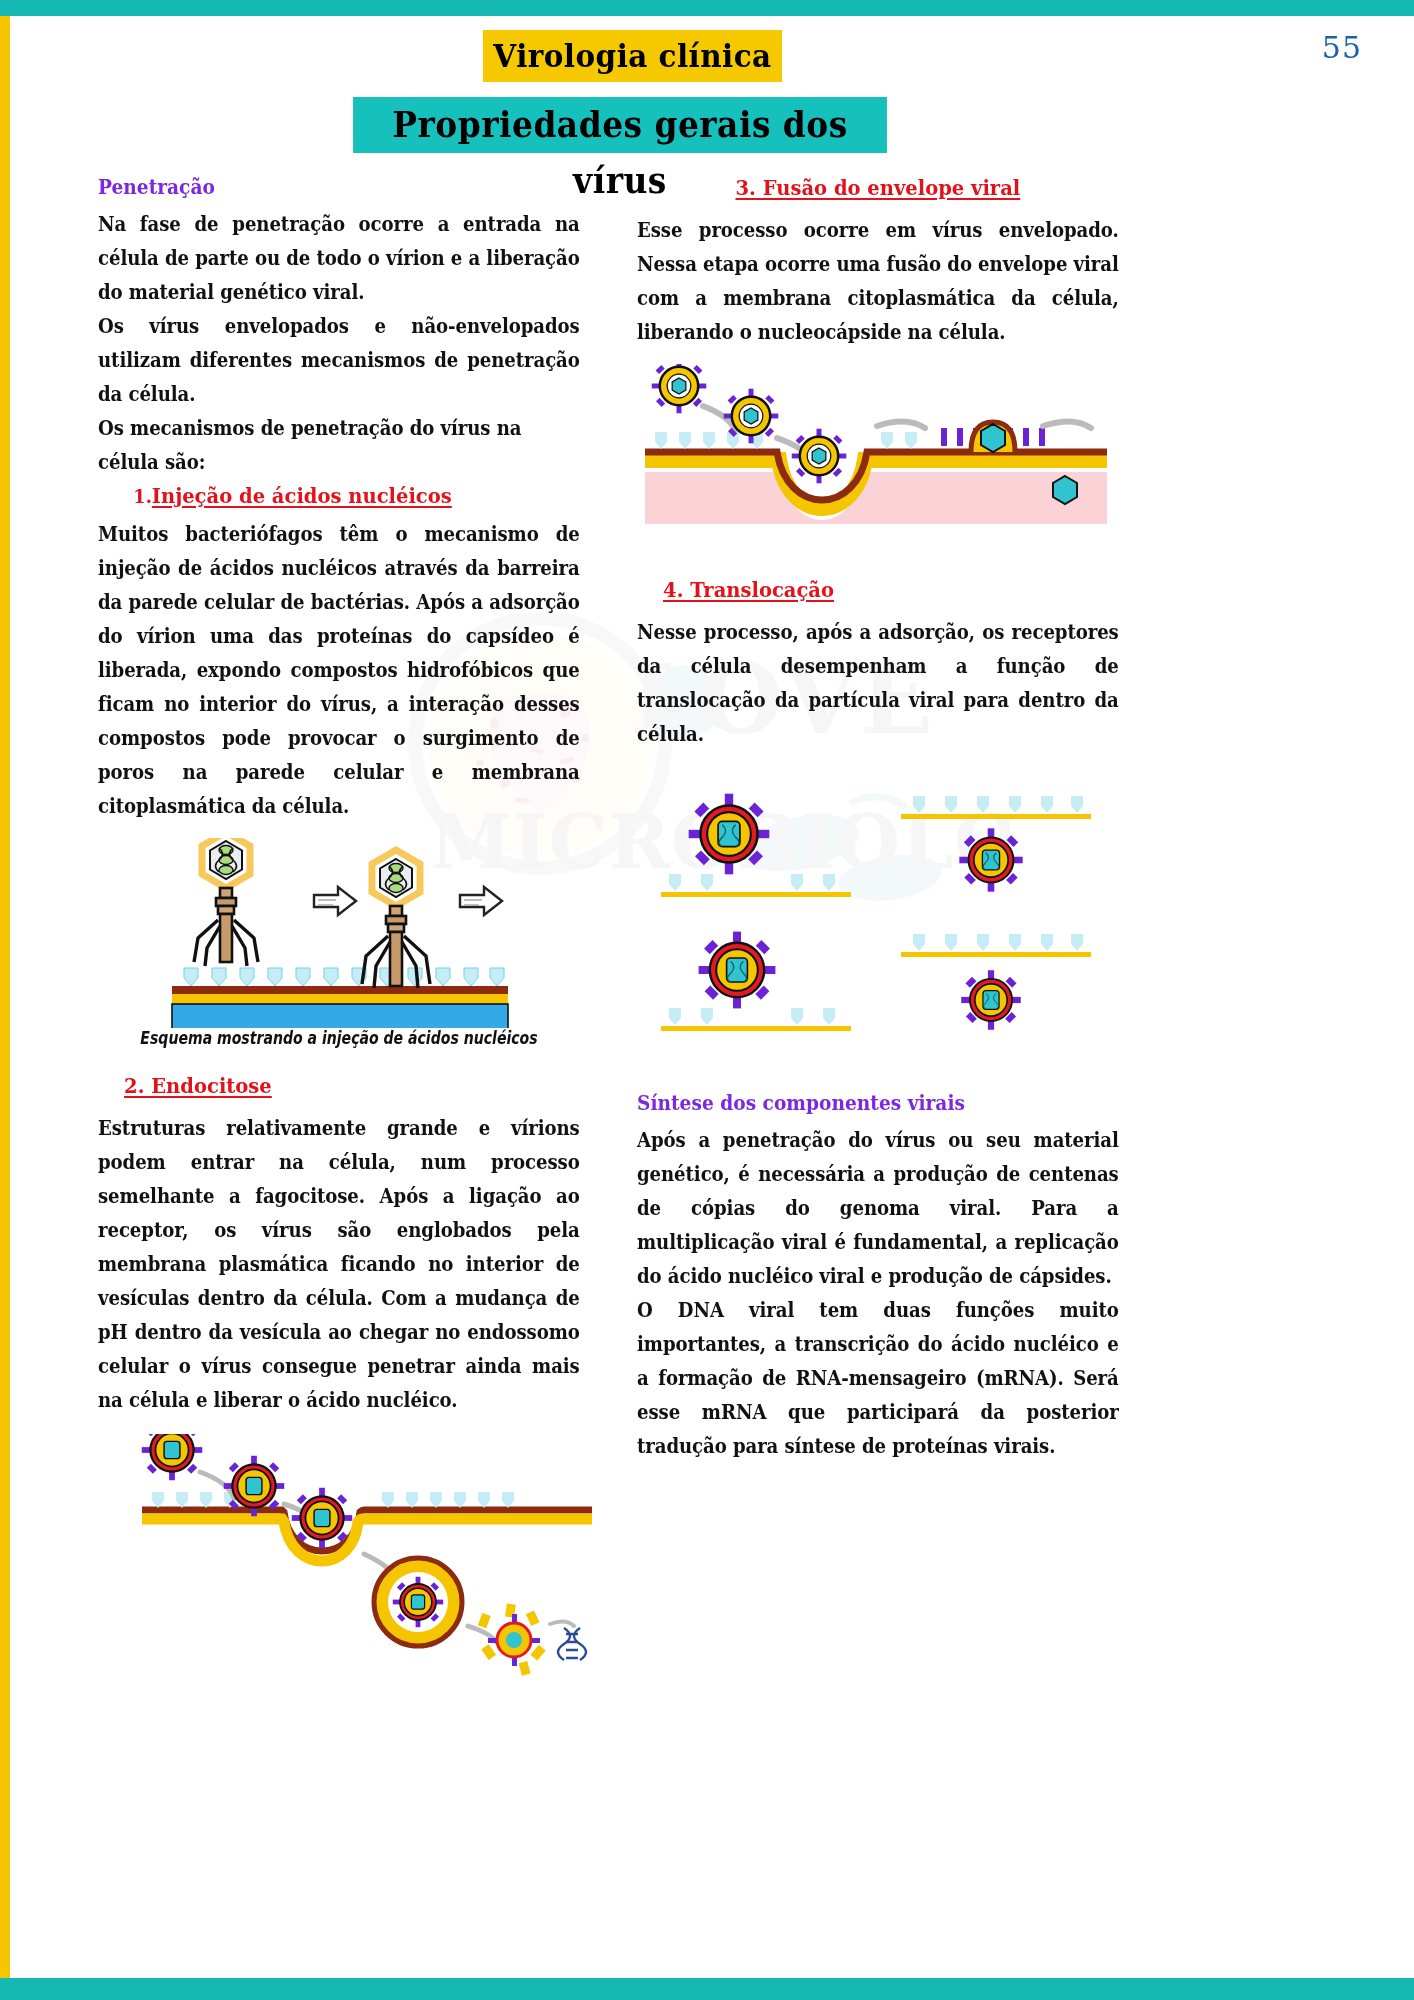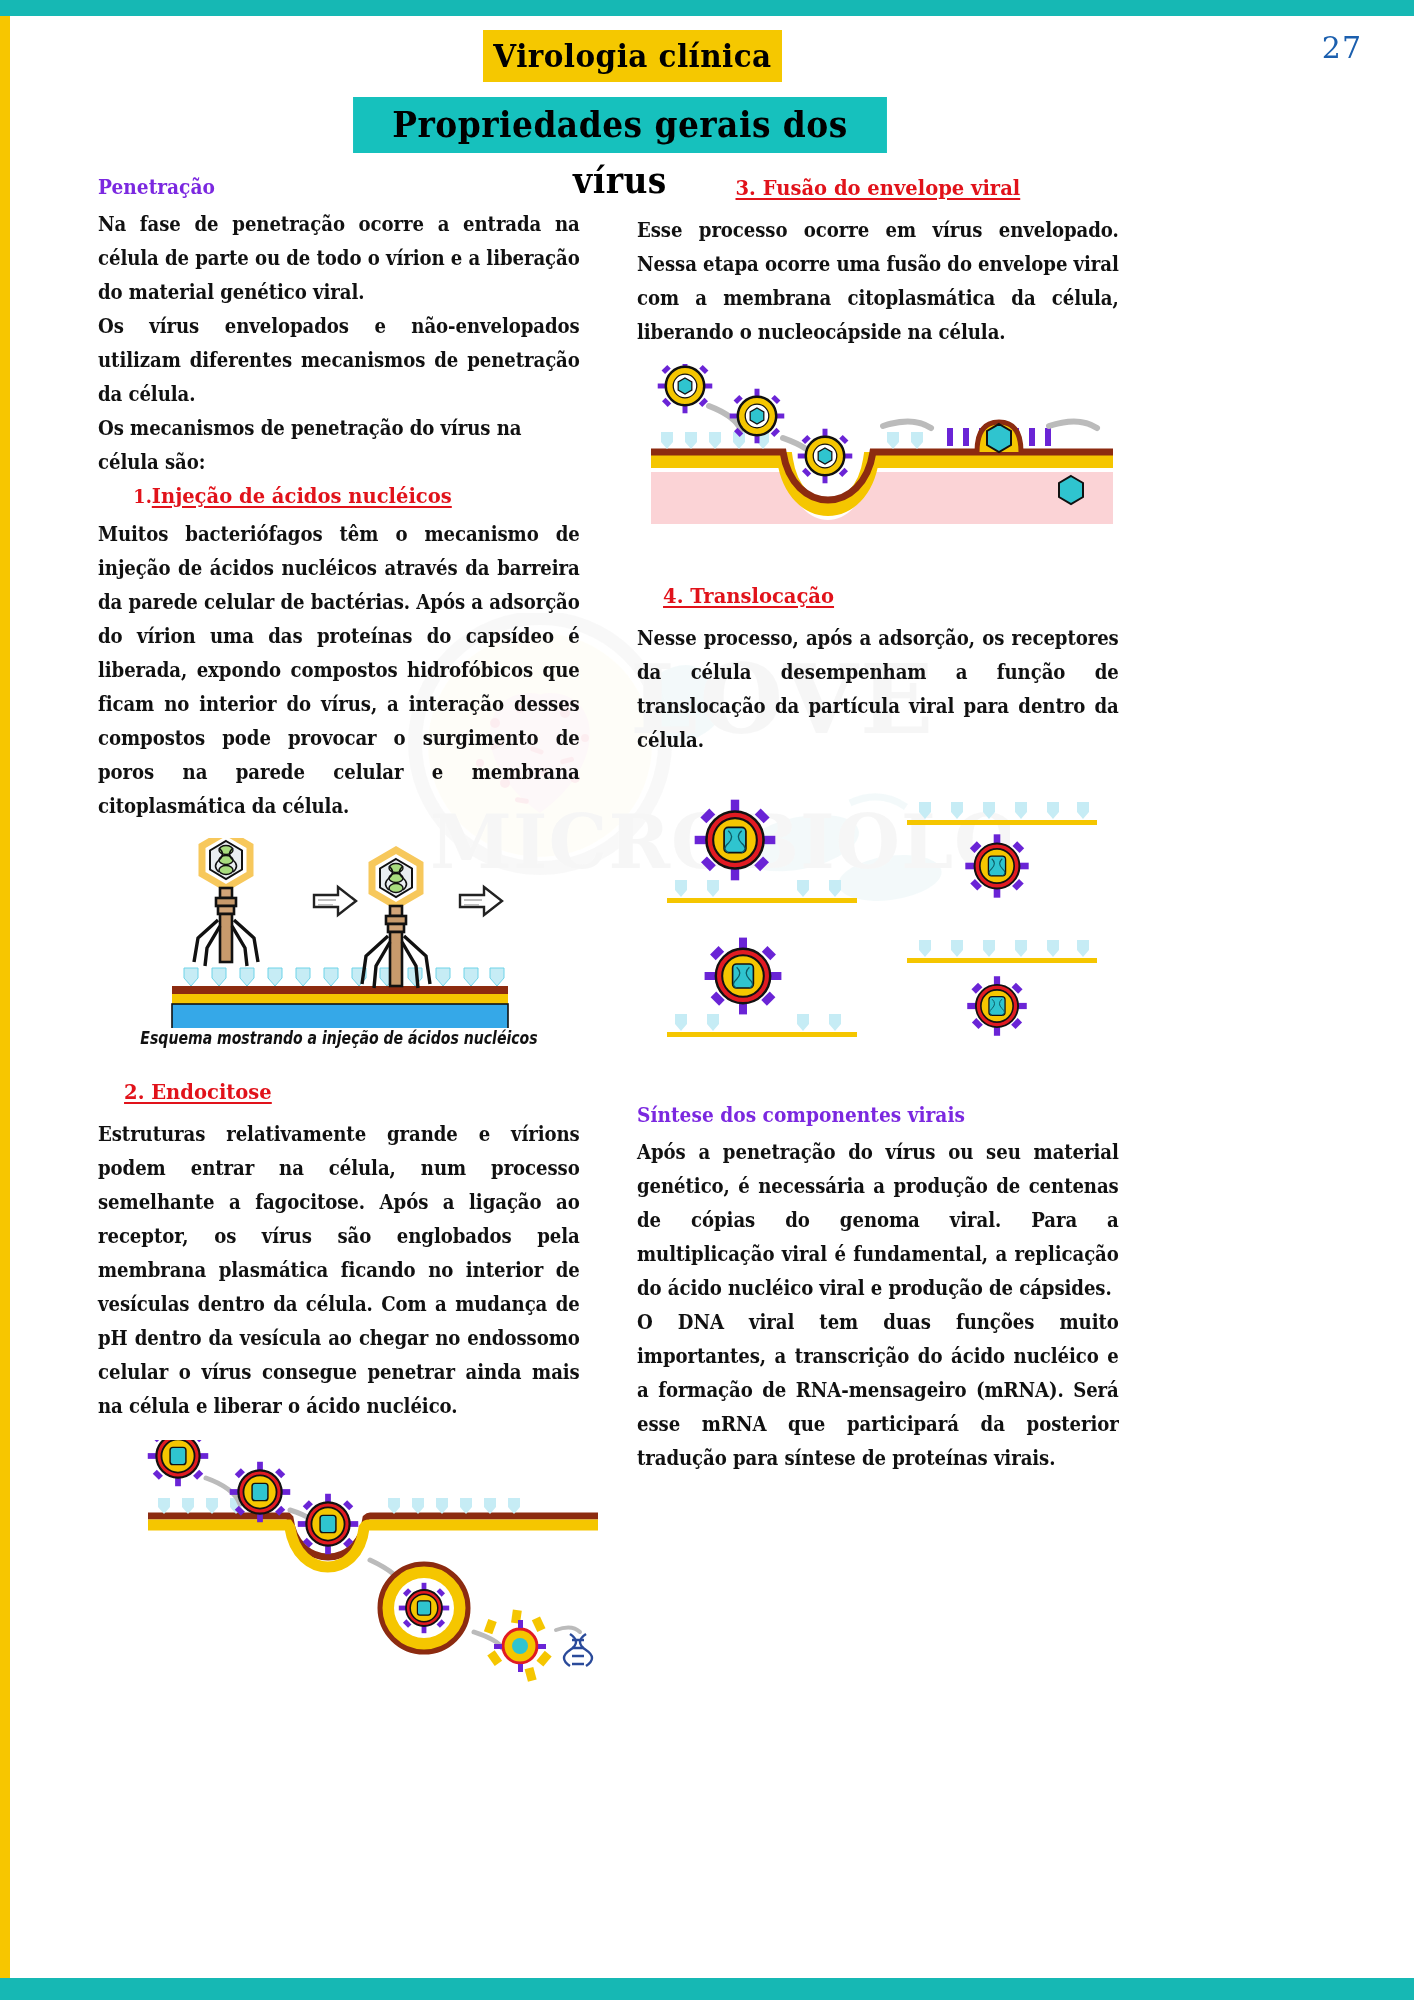--- a/index.html
+++ b/index.html
@@ -85,39 +85,39 @@
   .indent1{padding-left:38px;}
   .indent2{padding-left:28px;}
   .ctr{text-align:center;}
 
   .spacer6{height:6px;}
   .spacer10{height:10px;}
   .spacer14{height:14px;}
   .spacer18{height:18px;}
   .spacer26{height:26px;}
 
-  figure{margin:10px;padding:0;}
+  figure{margin:4px;padding:0;}
   .caption{
     font-family:"DejaVu Sans Condensed","DejaVu Sans",sans-serif;
     font-weight:bold;font-style:italic;
     font-size:17px;color:#111;text-align:center;
     transform:scaleX(.92);
   }
   svg{display:block;}
 </style>
 </head>
 <body>
 
 <div class="page">
 
   <div class="topbar"></div>
   <div class="leftstripe"></div>
   <div class="bottombar"></div>
 
-  <div class="pagenum">27</div>
+  <div class="pagenum">55</div>
 
   <div class="title1">Virologia clínica</div>
   <div class="title2">Propriedades gerais dos vírus</div>
 
   <div class="watermark">
     <svg viewBox="0 0 680 340" width="680" height="340">
       <g opacity="0.55">
 
         <circle cx="210" cy="130" r="125" fill="none" stroke="#d9d9d9" stroke-width="14"></circle>
         <circle cx="210" cy="132" r="112" fill="#fdf7d6"></circle>

